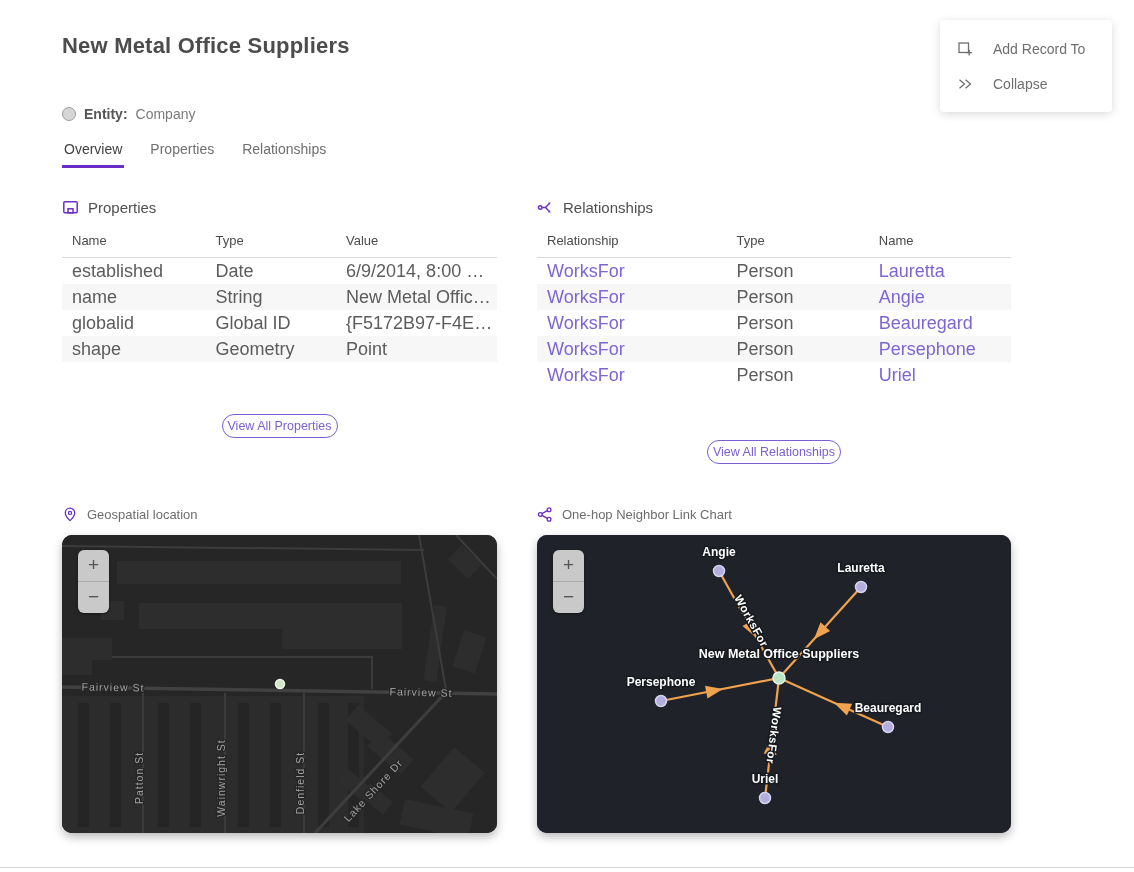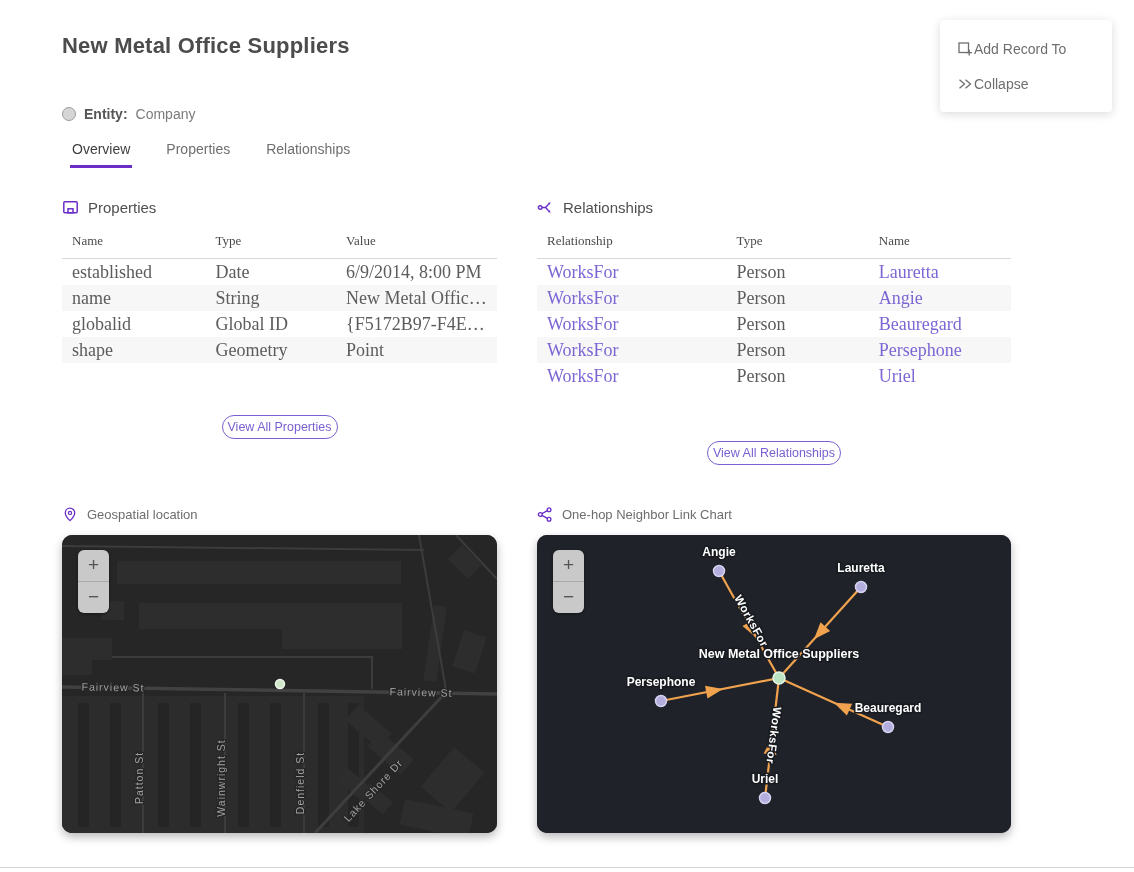--- a/index.html
+++ b/index.html
@@ -10,38 +10,38 @@
   }
   .title{position:absolute;left:62px;top:33px;margin:0;font-size:22px;font-weight:700;color:#4c4c4c;letter-spacing:.2px;}
   .entity-row{position:absolute;left:62px;top:76px;display:flex;align-items:center;gap:8px;font-size:14px;margin-top:30px;}
   .entity-dot{width:14px;height:14px;border-radius:50%;background:#d6d6d6;border:1.5px solid #9c9c9c;box-sizing:border-box;}
   .entity-label{font-weight:700;color:#565656;}
   .entity-type{color:#7b7b7b;}
 
   .menu-card{position:absolute;left:940px;top:20px;width:172px;height:92px;background:#fff;border-radius:4px;
     box-shadow:0 2px 10px rgba(0,0,0,.15);display:flex;flex-direction:column;justify-content:center;gap:19px;
     padding-left:17px;box-sizing:border-box;}
-  .menu-item{display:flex;gap:1px;color:#6e6e6e;font-size:14px;cursor:pointer;}
+  .menu-item{display:flex;gap:20px;color:#6e6e6e;font-size:14px;cursor:pointer;}
   .menu-item svg{flex:0 0 auto;}
 
   .tabs{position:absolute;left:62px;top:141px;display:flex;gap:24px;}
-  .tab{font-size:14px;color:#6f6f6f;padding:0 2px 8px 2px;cursor:pointer;border-bottom:3px solid transparent;margin-left:8px;}
+  .tab{font-size:14px;color:#6f6f6f;padding:0 2px 8px 2px;cursor:pointer;border-bottom:3px solid transparent;}
   .tab.active{color:#3f3f3f;border-bottom-color:#6a2ec7;}
 
   .col{position:absolute;}
   .col-left{left:62px;width:435px;}
   .col-right{left:537px;width:474px;}
   .top-col{top:196px;}
   .bottom-col{top:503px;}
 
   .sec-head{display:flex;align-items:center;gap:9px;margin-top:3px;}
   .sec-title{font-size:15px;color:#4f4f4f;}
   .bottom-col .sec-title{font-size:13px;color:#6d6d6d;}
 
-  .data-table{width:100%;border-collapse:collapse;margin-top:13px;table-layout:fixed;font-family:Liberation Serif, serif;}
+  .data-table{width:100%;border-collapse:collapse;margin-top:13px;table-layout:fixed;}
   .data-table th{text-align:left;font-weight:400;font-size:13px;color:#4a4a4a;padding:4px 0 9px 10px;border-bottom:1px solid #d9d9d9;}
   .data-table td{font-size:18px;color:#5c5c5c;height:26px;padding:0 4px 0 10px;white-space:nowrap;overflow:hidden;text-overflow:ellipsis;}
   .data-table tbody tr:nth-child(even){background:#f7f7f7;}
   .tlink{color:#7d66d4;text-decoration:none;cursor:pointer;}
 
   .btn-row{margin-top:52px;text-align:center;}
   .pill-btn{background:#fff;border:1px solid #7a5fd0;color:#7a5fd0;border-radius:13px;height:24px;padding:0 5px;
     font-size:12.5px;font-family:inherit;cursor:pointer;}
 
   .panel{position:relative;margin-top:12px;height:298px;border-radius:10px;overflow:hidden;box-shadow:0 4px 10px rgba(0,0,0,.28);}

